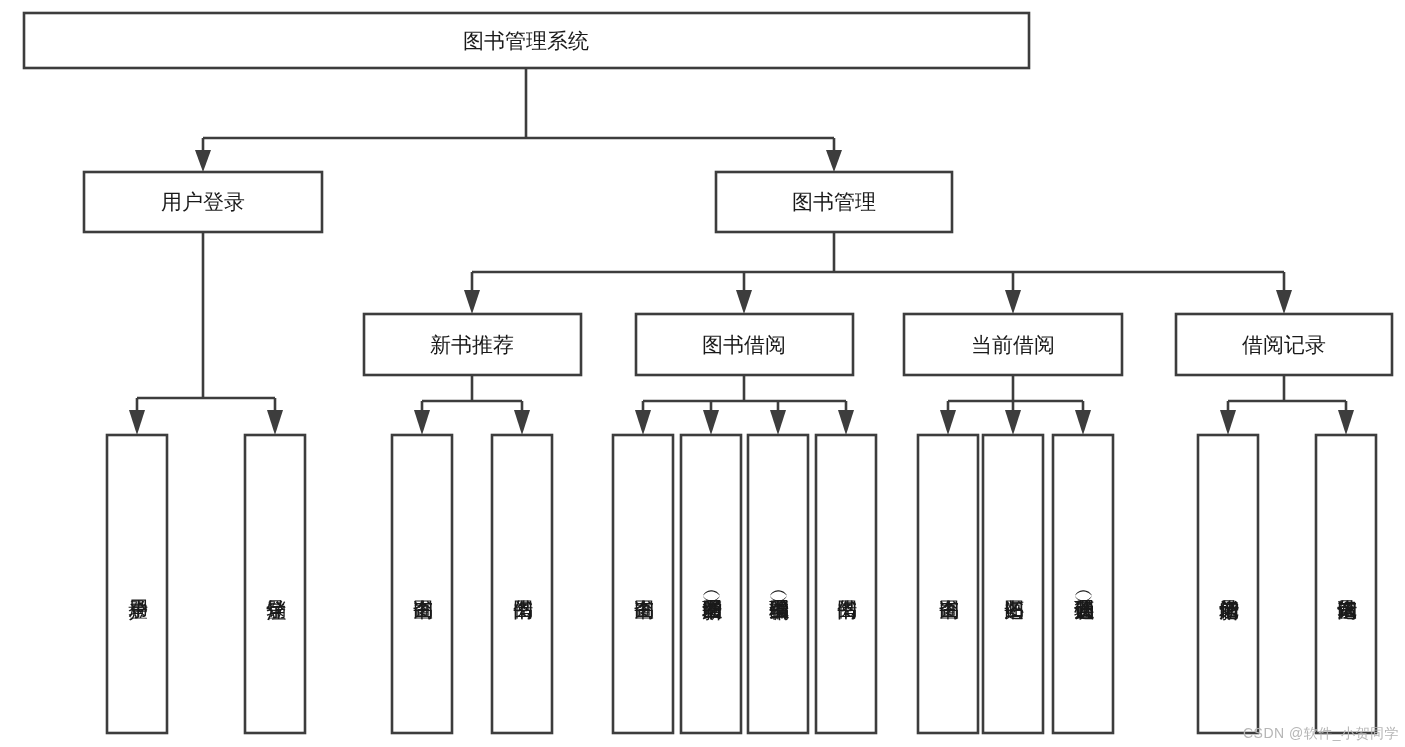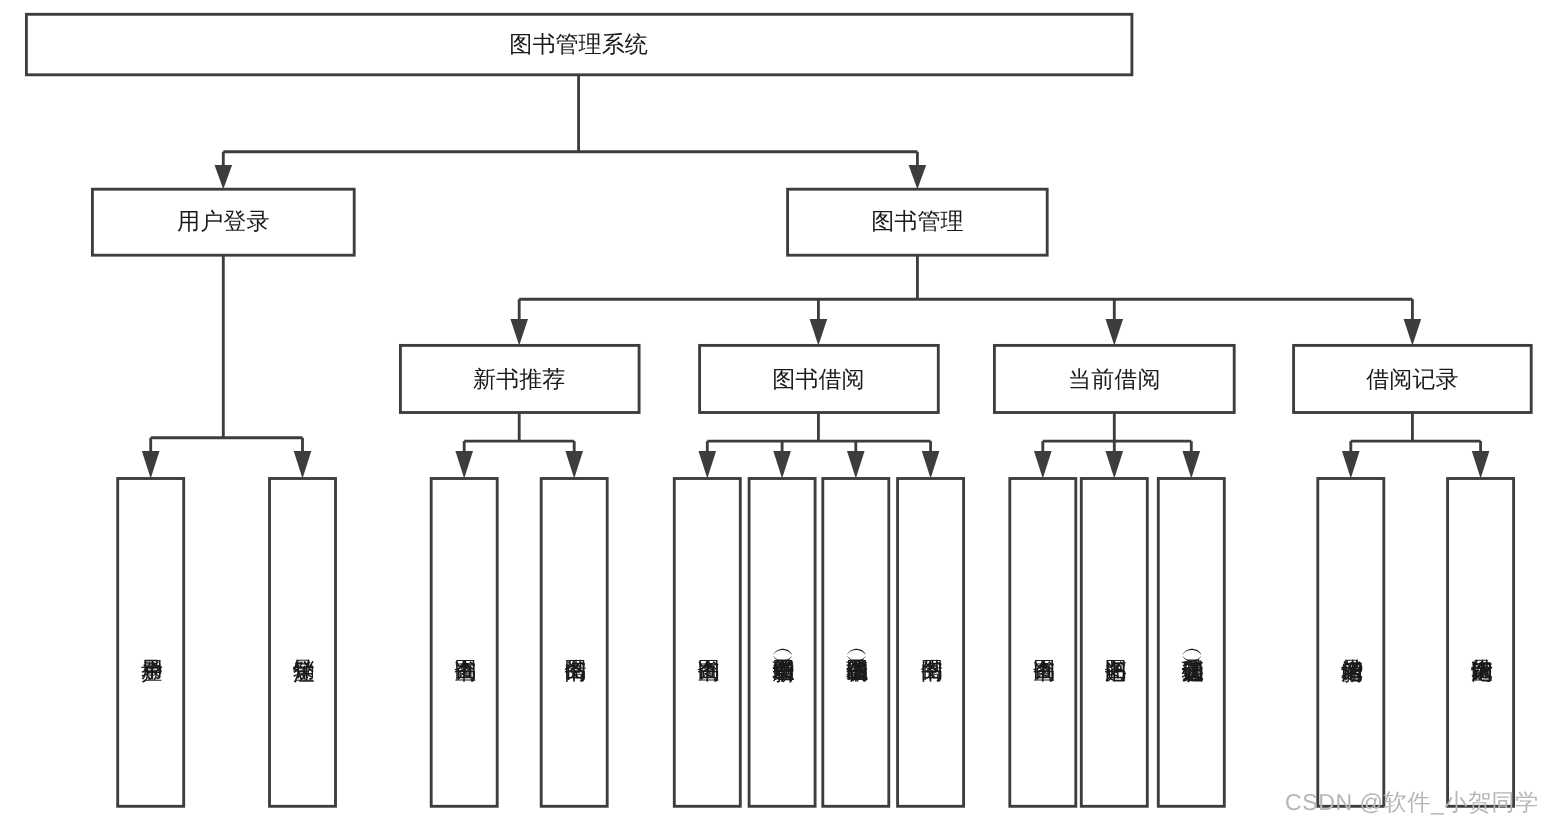--- a/index.html
+++ b/index.html
@@ -54,21 +54,21 @@
     text-anchor: middle;
     dominant-baseline: middle;
     writing-mode: vertical-rl;
     glyph-orientation-vertical: 0;
   }
   .watermark {
     position: absolute;
     right: 10px;
     bottom: 4px;
     font-family: "Liberation Sans", "DejaVu Sans", sans-serif;
-    font-size: 21px;
+    font-size: 14px;
     color: #b6b6b6;
     letter-spacing: 0.5px;
     white-space: nowrap;
     pointer-events: none;
   }
 </style>
 </head>
 <body>
 
 <div id="diagram-root">

